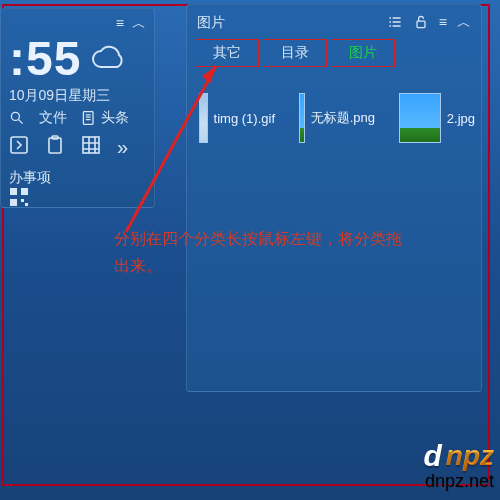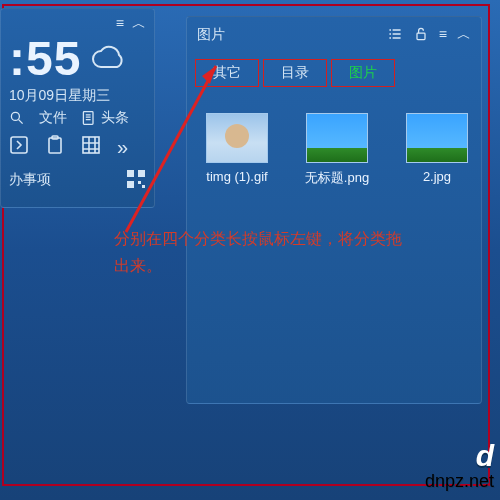--- a/index.html
+++ b/index.html
@@ -26,48 +26,47 @@
   .clock-top { display:flex; justify-content:flex-end; gap:8px; font-size:14px; }
   .clock-top span { cursor:default; }
   .time-row { display:flex; align-items:center; gap:8px; margin-top:2px; }
   .time { font-size:48px; font-weight:700; letter-spacing:1px; color:#e9f3ff; line-height:1; }
   .weather-icon { width:40px; height:40px; }
   .weather-icon circle, .weather-icon path { stroke:#d6e6f5; stroke-width:2; fill:none; }
   .date-row { display:flex; margin-top:4px; font-size:14px; }
   .quick-row { display:flex; gap:14px; margin-top:4px; font-size:14px; align-items:center;}
   .quick-row .qi { display:flex; align-items:center; gap:4px; }
   .icon-row { display:flex; gap:16px; margin-top:8px; font-size:16px; align-items:center;}
-  .todo-row { display:flex; justify-content:space-between; align-items:flex-end; margin-top:10px; font-size:14px;}
+  .todo-row { display:flex; justify-content:space-between; align-items:flex-start; margin-top:10px; font-size:14px;flex-direction:column;}
   .qr { width:20px; height:20px; }
   .qr rect { fill:#d6e6f5; }
   .ico { width:16px; height:16px; stroke:#d6e6f5; stroke-width:1.6; fill:none; }
   .ico-lg { width:20px; height:20px; stroke:#d6e6f5; stroke-width:1.6; fill:none; }
 
   
   .img-panel {
-    position:absolute; left:186px; top:16px;
+    position:absolute; left:186px; top:4px;
     width:296px; height:388px;
     background: linear-gradient(180deg,#2463a9 0%, #1c528e 100%);
     border:1px solid rgba(255,255,255,0.12);
     border-radius:4px;
     padding:6px 6px 8px 6px;
   }
   .img-head { display:flex; justify-content:space-between; align-items:center; height:24px; padding:0 4px; font-size:14px;}
   .img-head-right { display:flex; gap:10px; font-size:14px; }
   .tabs { display:flex; gap:4px; margin-top:4px; padding:0 2px;}
   .tab {
     flex:0 0 auto; width:64px; height:28px;
     display:flex; align-items:center; justify-content:center;
     font-size:14px; color:#d6e6f5; cursor:pointer;
     border:1.5px solid #d32020;
-    margin-top:8px;
   }
   .tab.active { color:#1cd24a; }
   .thumbs { display:flex; gap:24px; margin-top:26px; padding-left:6px; }
-  .thumb { width:76px; display:flex; flex-direction:column; align-items:center; gap:6px;}
+  .thumb { width:76px; display:flex; flex-direction:row; align-items:center; gap:6px;}
   .thumb-box { width:62px; height:50px; background:#7fb3e6; border:1px solid rgba(255,255,255,0.3);
                display:flex; align-items:center; justify-content:center; overflow:hidden;}
   .thumb-sky { width:100%; height:100%; background:linear-gradient(180deg,#3aa4ff 0%, #56b8ff 70%, #2f8c2a 70%, #1e6e1a 100%); position:relative;}
   .thumb-person { width:100%; height:100%; background:linear-gradient(180deg,#9cc4ea 0%, #c8dff3 60%, #b7d4ee 100%); position:relative;}
   .thumb-person::after { content:""; position:absolute; left:18px; top:10px; width:24px; height:24px; border-radius:50%; background:#d8b890; }
   .thumb-label { font-size:13px; color:#e9f3ff; white-space:nowrap;}
 
   
   .anno-text { position:absolute; left:114px; top:225px; width:370px;
                color:#d23c2a; font-size:16px; line-height:1.7; text-shadow:0 0 1px rgba(0,0,0,0);}
@@ -207,15 +206,16 @@
 </svg>
 
 <div class="anno-text">
   <div>分别在四个分类长按鼠标左键，将分类拖</div>
   <div>出来。</div>
 </div>
 
 <div class="watermark-wrap">
   <div class="wm-logo">
     <span class="wm-d">d</span>
+    <span class="wm-npz">npz</span>
   </div>
   <div class="wm-url">dnpz.net</div>
 </div>
 
 </body></html>

